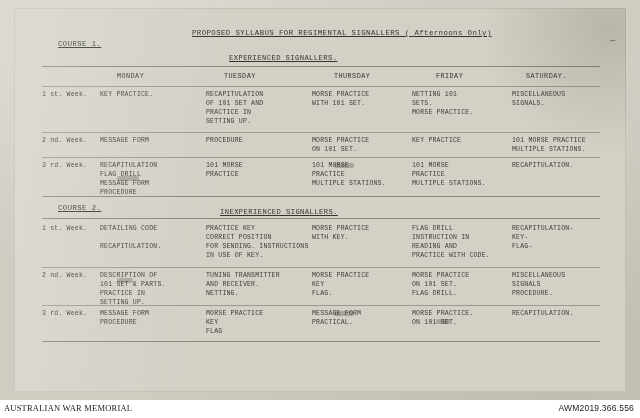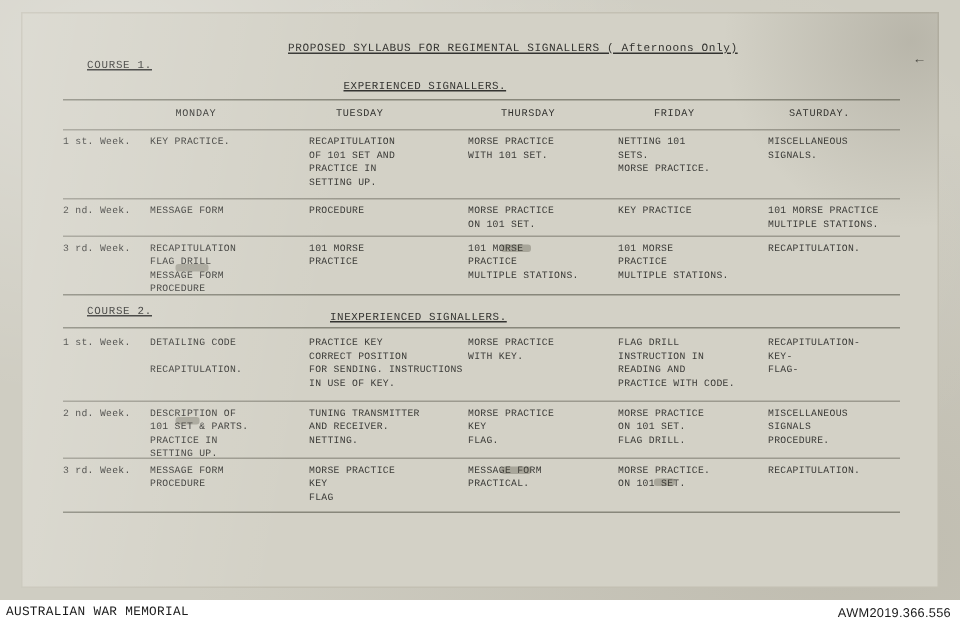--- a/index.html
+++ b/index.html
@@ -133,21 +133,21 @@
     height: 18px;
     background: #ffffff;
   }
   .footer .left {
     position: absolute;
     left: 4px;
     top: 3px;
     font-size: 8.5px;
     letter-spacing: 0.2px;
     color: #1b1b1b;
-    font-family: Liberation Mono, monospace;
+    font-family: Liberation Serif, serif;
   }
   .footer .right {
     position: absolute;
     right: 6px;
     top: 3px;
     font-size: 8.5px;
     letter-spacing: 0.2px;
     color: #1b1b1b;
     font-family: "Liberation Sans", sans-serif;
   }

